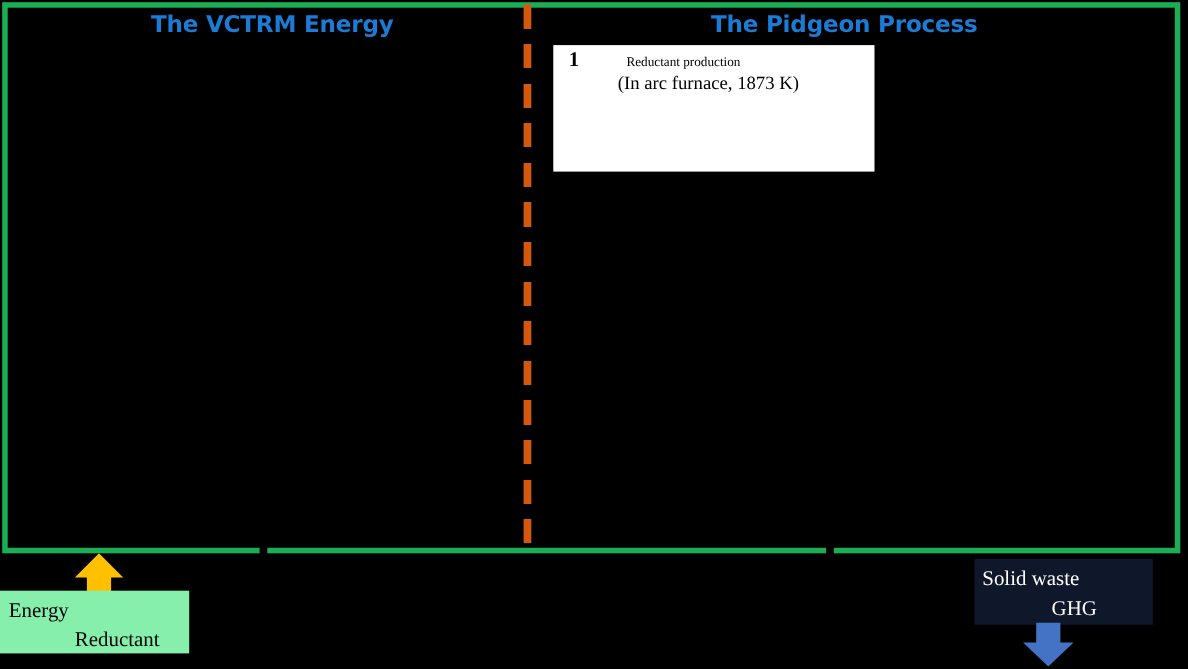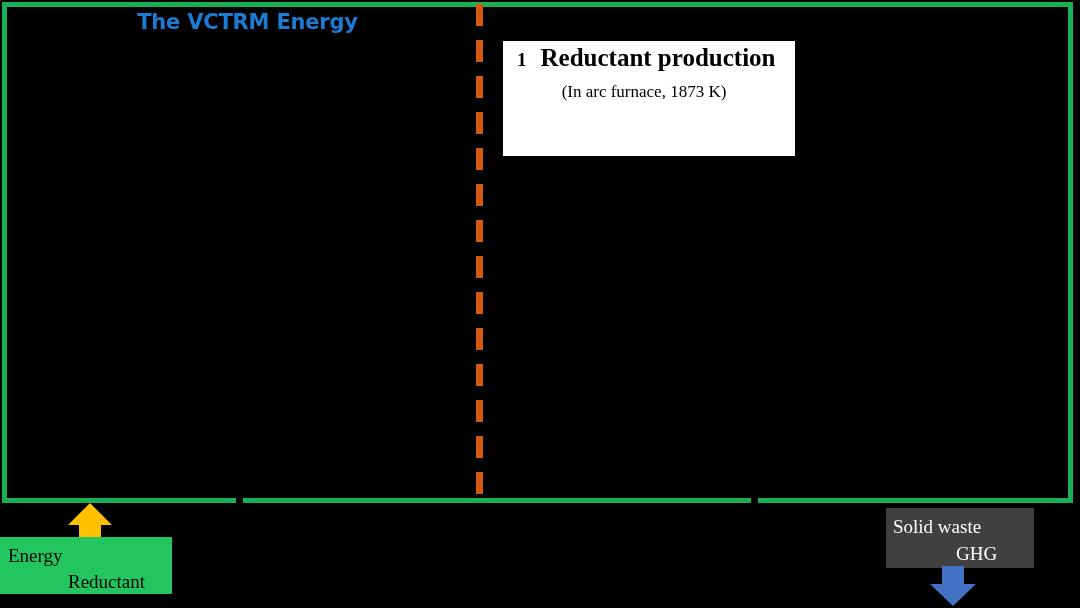--- a/index.html
+++ b/index.html
@@ -97,31 +97,32 @@
     padding-left: 8px;
   }
   .step-number {
     font-family: "Liberation Serif", serif;
     font-weight: bold;
     font-size: 19px;
     line-height: 1.05;
   }
   .step-title {
     font-family: "Liberation Serif", serif;
-    font-weight: bold;
-    font-size: 25px;
+    font-weight: normal;
+    font-size: 12px;
     line-height: 1.05;
+    margin-left: 29px;
   }
   .step-subtitle {
     font-family: "Liberation Serif", serif;
     font-size: 17px;
     text-align: center;
     padding-right: 10px;
     line-height: 1.2;
-    margin-top: 11px;
+    margin-top: 1px;
   }
   .eq {
     font-family: "Liberation Serif", serif;
     font-style: italic;
     font-size: 16px;
     line-height: 1.28;
     white-space: nowrap;
     padding-left: 2px;
   }
   .eq sub {
@@ -144,41 +145,41 @@
     top: 0px;
     width: 44px;
     height: 42px;
   }
   .input-box {
     position: absolute;
     left: 0px;
     top: 537px;
     width: 172px;
     height: 57px;
-    background: #22c55e;
+    background: #86efac;
     color: #000000;
   }
   .input-line {
     position: absolute;
     font-family: "Liberation Serif", serif;
     font-size: 19px;
     white-space: nowrap;
     line-height: 1;
   }
   .input-line.energy    { left: 8px;  top: 9px;  }
   .input-line.materials { left: 68px; top: 35px; }
 
   
   .output-box {
     position: absolute;
     left: 886px;
     top: 508px;
-    width: 148px;
+    width: 162px;
     height: 60px;
-    background: #404040;
+    background: #0f172a;
     color: #FFFFFF;
   }
   .output-line {
     position: absolute;
     font-family: "Liberation Serif", serif;
     font-size: 19px;
     white-space: nowrap;
     line-height: 1;
   }
   .output-line.solid { left: 7px;  top: 9px;  }
@@ -196,20 +197,21 @@
 <body>
 
 <div id="stage">
 
   <div class="green-frame"></div>
   <div class="frame-notch left"></div>
   <div class="frame-notch right"></div>
 
   <div class="process-title left">The VCTRM Energy</div>
 
+  <div class="process-title right">The Pidgeon Process</div>
 
   <div class="divider"></div>
 
   <div class="step-card">
     <div class="step-head">
       <span class="step-number">1</span>
       <span class="step-title">Reductant production</span>
     </div>
     <div class="step-subtitle">(In arc furnace, 1873 K)</div>
 

